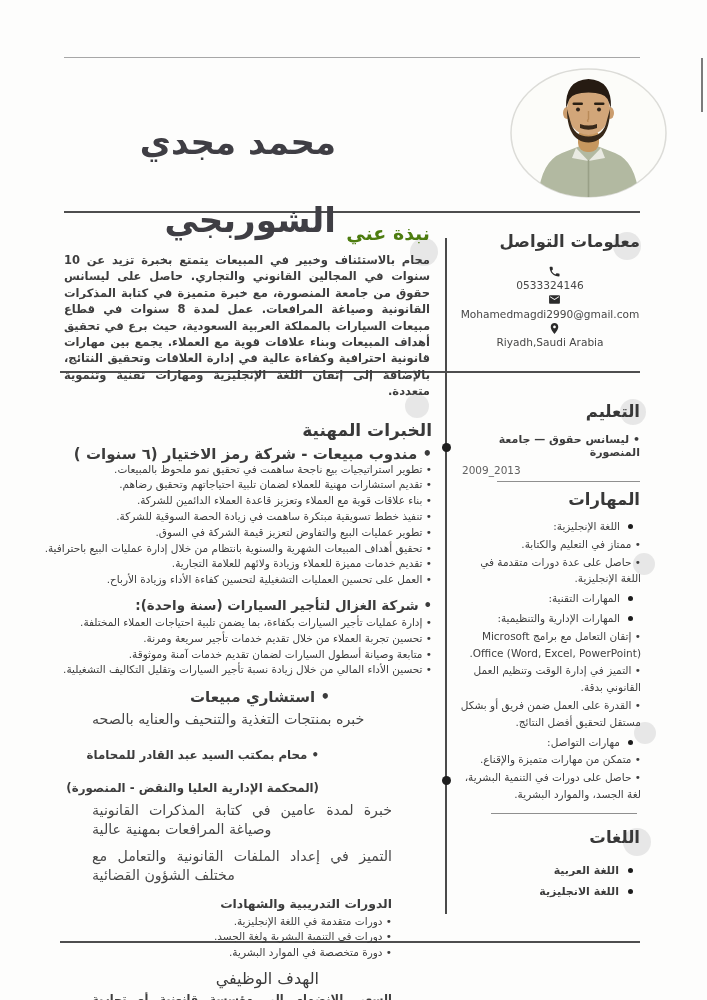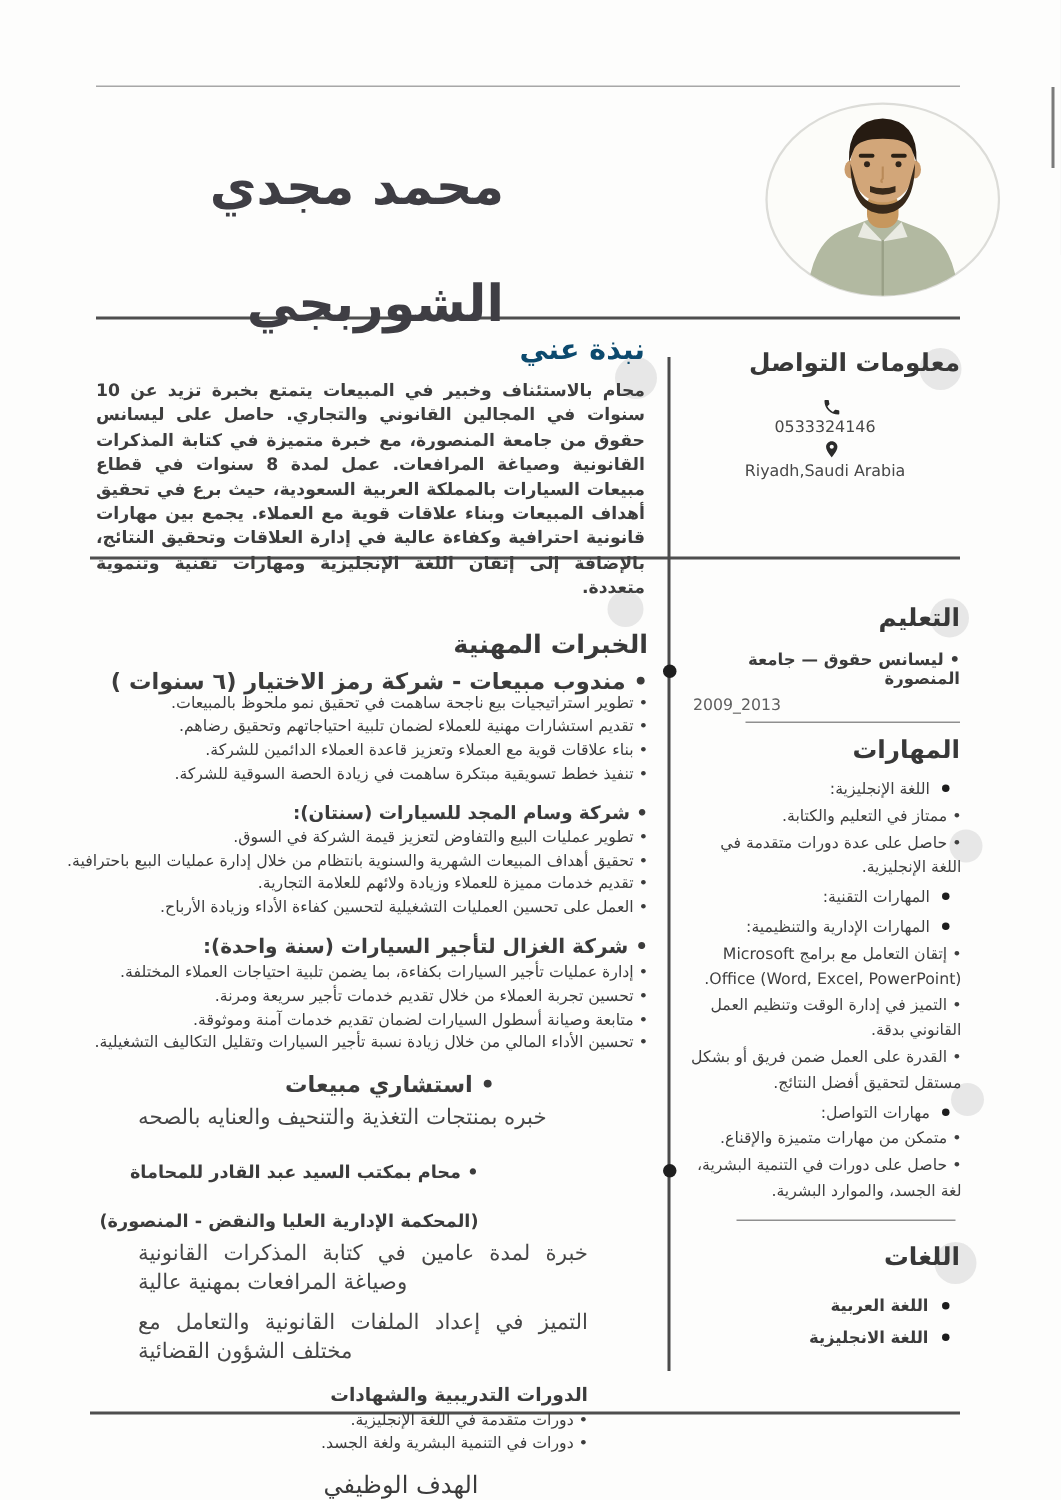--- a/index.html
+++ b/index.html
@@ -16,27 +16,27 @@
   .d1{top:443px;} .d2{top:776px;}
   .blob{position:absolute;border-radius:50%;background:#d9d9d9;opacity:.6;z-index:1;}
   .b-about{left:410px;top:238px;width:28px;height:28px;}
   .b-job1{left:405px;top:394px;width:24px;height:24px;}
   .b-contact{left:613px;top:232px;width:28px;height:28px;}
   .b-edu{left:620px;top:399px;width:26px;height:26px;}
   .b-skill1{left:633px;top:553px;width:22px;height:22px;}
   .b-skill2{left:634px;top:722px;width:22px;height:22px;}
   .b-lang{left:623px;top:828px;width:28px;height:28px;}
 
-  .name{position:absolute;left:28px;top:86px;width:308px;margin:0;direction:rtl;text-align:right;
+  .name{position:absolute;left:28px;top:103px;width:308px;margin:0;direction:rtl;text-align:right;
         font-size:34px;font-weight:bold;color:#3f3e44;line-height:78px;letter-spacing:-.5px;z-index:2;}
   .photo{position:absolute;left:510px;top:68px;width:157px;height:130px;z-index:2;}
 
   
   .col-main{position:absolute;left:30px;top:222px;width:402px;height:716px;direction:rtl;text-align:right;z-index:2;}
-  .sec-title-lg{margin:0 2px 8px 0;font-size:19px;font-weight:600;color:#0c4a6e;}
+  .sec-title-lg{margin:0 2px 8px 0;font-size:19px;font-weight:600;color:#4d7c0f;}
   .about-text{margin:0 2px 0 34px;font-size:11.5px;font-weight:600;line-height:16.4px;color:#3e3e3e;
               text-align:justify;}
   .exp-title{margin:20px 0 6px 0;font-size:17px;font-weight:bold;color:#393939;}
   .blk{color:#3c3c3c;}
   .li{font-size:10.5px;line-height:15.8px;}
   .li2{font-size:10.5px;line-height:15.5px;margin-left:40px;margin-right:0;}
   .li2{margin:0 40px 0 0;text-align:right;}
   .h-sm{font-size:15px;font-weight:bold;margin-top:6px;line-height:16px;}
   .h-md{font-size:12.2px;font-weight:bold;margin-top:10px;margin-bottom:2px;}
   .h-lg{font-size:13.4px;font-weight:bold;margin-top:10px;margin-bottom:2px;}
@@ -134,58 +134,68 @@
     <h2 class="sec-title-lg">نبذة عني</h2>
     <p class="about-text">محام بالاستئناف وخبير في المبيعات يتمتع بخبرة تزيد عن 10 سنوات في المجالين القانوني والتجاري. حاصل على ليسانس حقوق من جامعة المنصورة، مع خبرة متميزة في كتابة المذكرات القانونية وصياغة المرافعات. عمل لمدة 8 سنوات في قطاع مبيعات السيارات بالمملكة العربية السعودية، حيث برع في تحقيق أهداف المبيعات وبناء علاقات قوية مع العملاء. يجمع بين مهارات قانونية احترافية وكفاءة عالية في إدارة العلاقات وتحقيق النتائج، بالإضافة إلى إتقان اللغة الإنجليزية ومهارات تقنية وتنموية متعددة.</p>
 
     <h2 class="exp-title">الخبرات المهنية</h2>
     <div>
         <div class="blk h-sm">• مندوب مبيعات - شركة رمز الاختيار (٦ سنوات )</div>
         <div class="blk li">• تطوير استراتيجيات بيع ناجحة ساهمت في تحقيق نمو ملحوظ بالمبيعات.</div>
         <div class="blk li">• تقديم استشارات مهنية للعملاء لضمان تلبية احتياجاتهم وتحقيق رضاهم.</div>
         <div class="blk li">• بناء علاقات قوية مع العملاء وتعزيز قاعدة العملاء الدائمين للشركة.</div>
         <div class="blk li">• تنفيذ خطط تسويقية مبتكرة ساهمت في زيادة الحصة السوقية للشركة.</div>
-        <div class="blk h-md">• شركة وسام المجد للسيارات (سنتان):</div>
         <div class="blk li">• تطوير عمليات البيع والتفاوض لتعزيز قيمة الشركة في السوق.</div>
         <div class="blk li">• تحقيق أهداف المبيعات الشهرية والسنوية بانتظام من خلال إدارة عمليات البيع باحترافية.</div>
         <div class="blk li">• تقديم خدمات مميزة للعملاء وزيادة ولائهم للعلامة التجارية.</div>
         <div class="blk li">• العمل على تحسين العمليات التشغيلية لتحسين كفاءة الأداء وزيادة الأرباح.</div>
         <div class="blk h-lg">• شركة الغزال لتأجير السيارات (سنة واحدة):</div>
         <div class="blk li">• إدارة عمليات تأجير السيارات بكفاءة، بما يضمن تلبية احتياجات العملاء المختلفة.</div>
         <div class="blk li">• تحسين تجربة العملاء من خلال تقديم خدمات تأجير سريعة ومرنة.</div>
         <div class="blk li">• متابعة وصيانة أسطول السيارات لضمان تقديم خدمات آمنة وموثوقة.</div>
         <div class="blk li">• تحسين الأداء المالي من خلال زيادة نسبة تأجير السيارات وتقليل التكاليف التشغيلية.</div>
         <div class="blk h-xl">•  استشاري مبيعات</div>
         <div class="blk para">خبره بمنتجات التغذية والتنحيف والعنايه بالصحه</div>
         <div class="blk h-sm2">• محام بمكتب السيد عبد القادر للمحاماة</div>
         <div class="blk h-sm2">(المحكمة الإدارية العليا والنقض - المنصورة)</div>
         <div class="blk para">خبرة لمدة عامين في كتابة المذكرات القانونية وصياغة المرافعات بمهنية عالية</div>
         <div class="blk para">التميز في إعداد الملفات القانونية والتعامل مع مختلف الشؤون القضائية</div>
         <div class="blk h-crs">الدورات التدريبية والشهادات</div>
         <div class="blk li2">• دورات متقدمة في اللغة الإنجليزية.</div>
         <div class="blk li2">• دورات في التنمية البشرية ولغة الجسد.</div>
+        <div class="blk li2">• دورة متخصصة في الموارد البشرية.</div>
       </div>
 
     <h3 class="h-obj">الهدف الوظيفي</h3>
     <p class="obj-text">السعي للانضمام إلى مؤسسة قانونية أو تجارية مرموقة تتيح لي الاستفادة من خبراتي المتنوعة في القانون والمبيعات، والمساهمة في تحقيق أهداف المؤسسة</p>
   </main>
 
   <aside class="col-side">
 
     <section class="side-sec s-contact">
       <h2 class="side-title">معلومات التواصل</h2>
       <div class="c-rows">
           <div class="c-row">
           <span class="c-icon">
             <svg viewBox="0 0 24 24">
                 <path d="M6.6 10.8c1.5 3 3.9 5.4 6.9 6.9l2.3-2.3c.3-.3.7-.4 1-.2 1.1.4 2.3.6 3.5.6.6 0 1 .4 1 1V20c0 .6-.4 1-1 1C10.6 21 3 13.4 3 4c0-.6.4-1 1-1h3.5c.6 0 1 .4 1 1 0 1.2.2 2.4.6 3.5.1.3 0 .7-.2 1l-2.3 2.3z"></path>
               </svg>
 
           </span>
           <span class="c-text">0533324146</span>
+        </div>
+          <div class="c-row">
+          <span class="c-icon">
+
+            <svg viewBox="0 0 24 24">
+                <path d="M20 4H4c-1.1 0-2 .9-2 2v12c0 1.1.9 2 2 2h16c1.1 0 2-.9 2-2V6c0-1.1-.9-2-2-2zm0 4-8 5-8-5V6l8 5 8-5v2z"></path>
+              </svg>
+
+          </span>
+          <span class="c-text">Mohamedmagdi2990@gmail.com</span>
         </div>
           <div class="c-row">
           <span class="c-icon">
 
             <svg viewBox="0 0 24 24">
                 <path d="M12 2C8.1 2 5 5.1 5 9c0 5.2 7 13 7 13s7-7.8 7-13c0-3.9-3.1-7-7-7zm0 9.5c-1.4 0-2.5-1.1-2.5-2.5S10.6 6.5 12 6.5s2.5 1.1 2.5 2.5S13.4 11.5 12 11.5z"></path>
               </svg>
           </span>
           <span class="c-text">Riyadh,Saudi Arabia</span>
         </div>

